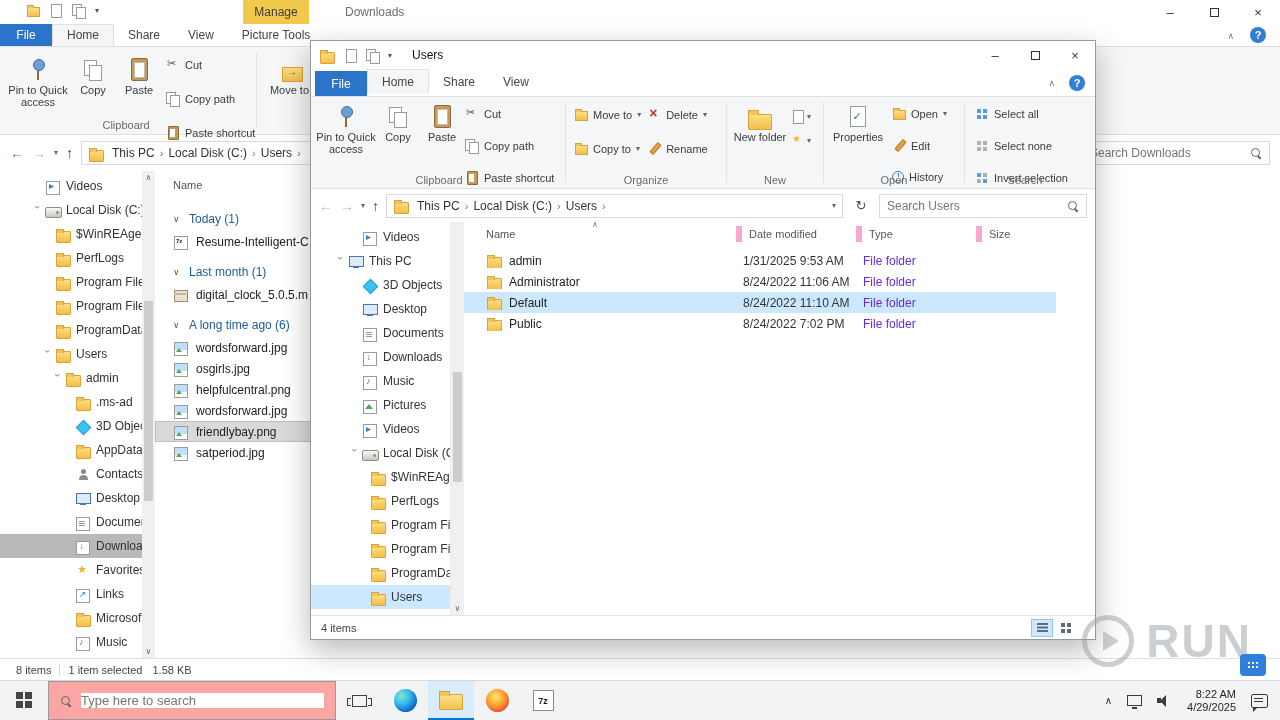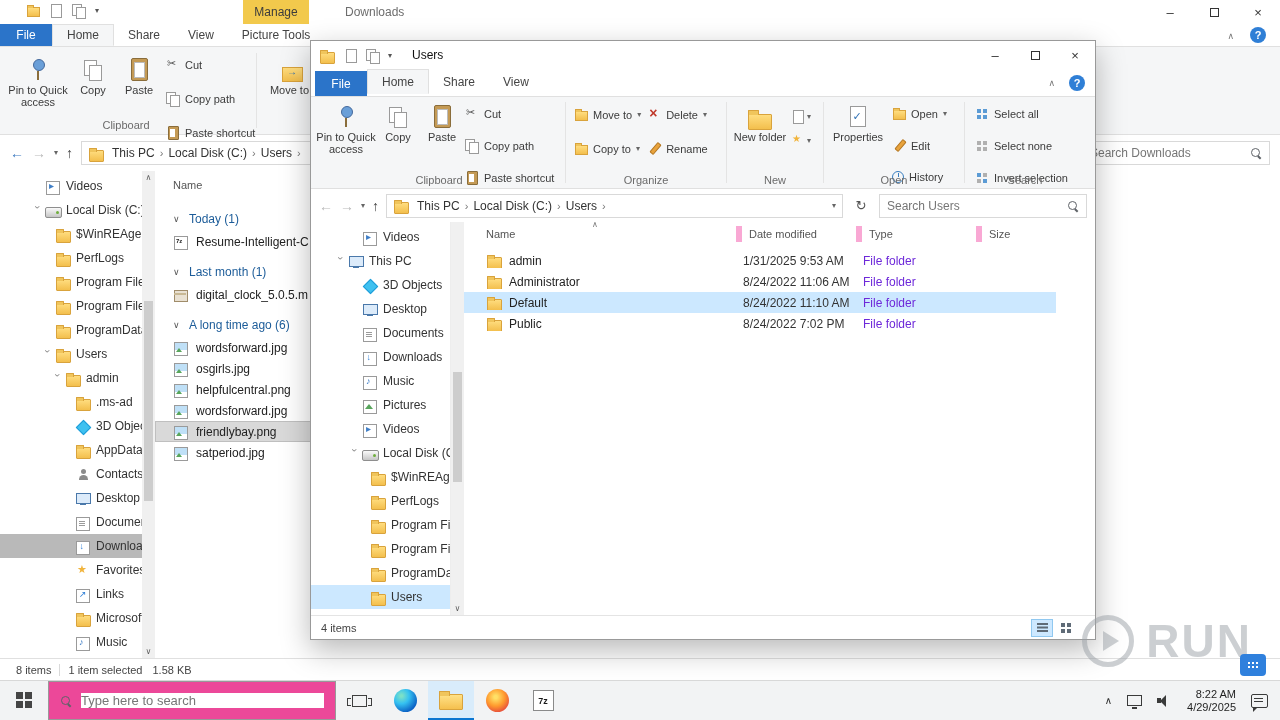--- a/index.html
+++ b/index.html
@@ -218,21 +218,21 @@
 
 .float-blue{position:absolute;right:14px;bottom:44px;width:26px;height:22px;background:#2f80dd;border-radius:4px;z-index:55;display:grid;place-items:center}
 .float-blue::before{content:"";width:2px;height:2px;background:#fff;box-shadow:4px 0 #fff,8px 0 #fff,0 4px #fff,4px 4px #fff,8px 4px #fff;margin-left:-8px;margin-top:-4px}
 
 
 .taskbar{position:absolute;left:0;bottom:0;width:1280px;height:40px;background:#f2f3f4;border-top:1px solid #d8d8d8;display:flex;align-items:stretch;z-index:60}
 .tb-btn{width:46px;display:flex;align-items:center;justify-content:center;flex:none}
 .tb-start{width:48px}
 .win-logo{width:17px;height:17px;display:grid;grid-template-columns:7px 7px;grid-template-rows:7px 7px;gap:2px}
 .win-logo span{background:#454545}
-.tb-search{width:288px;background:#ec4899;border:1px solid #999;display:flex;align-items:center;gap:9px;padding:0 11px;flex:none}
+.tb-search{width:288px;background:#fca5a5;border:1px solid #999;display:flex;align-items:center;gap:9px;padding:0 11px;flex:none}
 .tb-search input{border:none;outline:none;flex:1;font-size:13px;color:#333;font-family:inherit}
 .tv-icon{width:15px;height:12px;border:1.5px solid #3e3e3e;position:relative;background:#f2f3f4}
 .tv-icon::before{content:"";position:absolute;left:-6px;top:2px;width:3px;height:6px;border:1.5px solid #3e3e3e;border-right:none}
 .tv-icon::after{content:"";position:absolute;right:-6px;top:2px;width:3px;height:6px;border:1.5px solid #3e3e3e;border-left:none}
 .edge-icon{width:23px;height:23px;border-radius:50%;background:radial-gradient(circle at 32% 30%,#7be0c8 5%,#35c1f1 35%,#0b61c4 75%)}
 .ff-icon{width:23px;height:23px;border-radius:50%;background:radial-gradient(circle at 42% 35%,#ffe066 8%,#ff9a2e 45%,#e5493d 80%)}
 .explorer-icon{width:24px;height:18px;position:relative}
 .explorer-icon::before{content:"";position:absolute;left:0;top:3px;width:22px;height:14px;background:linear-gradient(#ffe187,#f5c04e);border:1px solid #d9a33c;border-radius:1px}
 .explorer-icon::after{content:"";position:absolute;left:0;top:0;width:9px;height:4px;background:#f0c55c;border:1px solid #d9a33c;border-bottom:none;border-radius:1px 1px 0 0}
 .tb-btn.active{background:#d9ecfb;border-bottom:2px solid #0b76d1}

